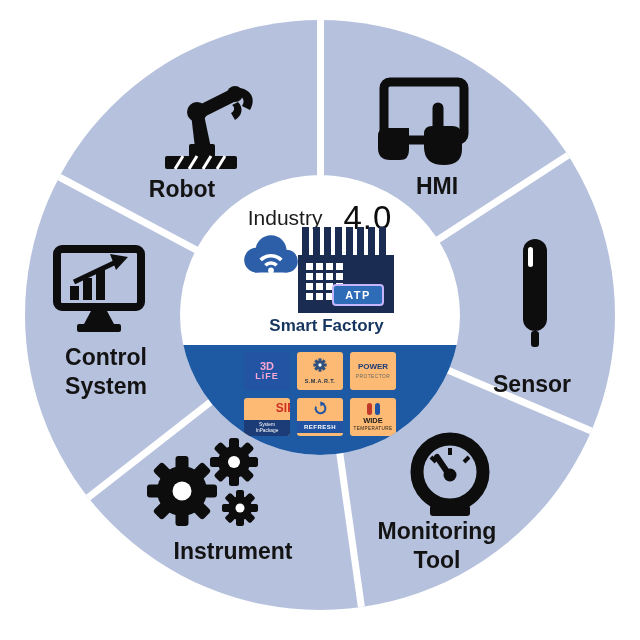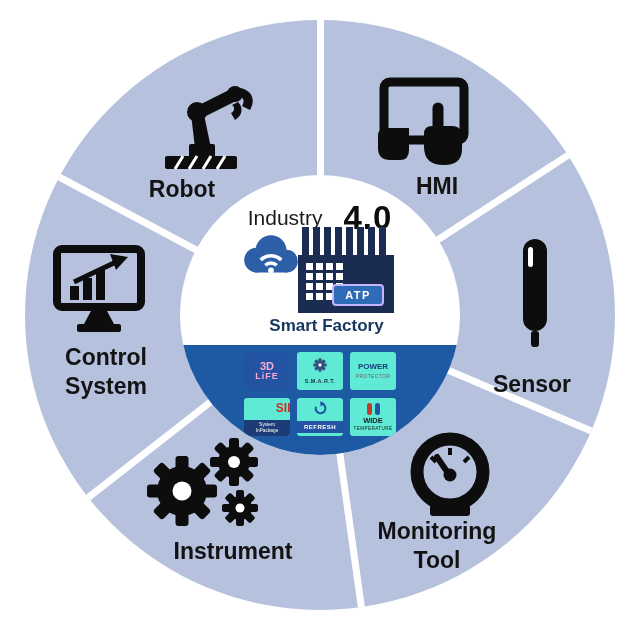--- a/index.html
+++ b/index.html
@@ -13,33 +13,33 @@
            transform-origin:50% 100%;}
 
   
   .center{position:absolute;left:180px;top:175px;width:280px;height:280px;border-radius:50%;
           background:#fff;overflow:hidden;z-index:5;}
   .band{position:absolute;left:0;top:170px;width:280px;height:110px;background:#1e5aa4;}
 
   .title-row{position:absolute;top:24px;left:0;right:0;display:flex;justify-content:center;
              align-items:center;gap:21px;z-index:2;}
   .title-word{font-size:21px;color:#1b1b1b;}
-  .title-ver{font-size:33px;font-weight:bold;color:#0d0d0d;letter-spacing:1px;}
+  .title-ver{font-size:33px;font-weight:normal;color:#0d0d0d;letter-spacing:1px;}
 
   .cloud-box{position:absolute;left:58px;top:58px;width:66px;height:48px;z-index:2;}
   .factory-box{position:absolute;left:118px;top:50px;width:96px;height:88px;z-index:2;}
   .atp{position:absolute;left:152px;top:109px;width:48px;height:18px;background:#2e6cb8;
        border:2px solid #c4b5fd;border-radius:4px;color:#fff;font-size:11px;font-weight:bold;
        display:flex;align-items:center;justify-content:center;letter-spacing:1.5px;z-index:3;}
   .subtitle{position:absolute;top:141px;left:0;right:0;text-align:center;font-size:17px;
             font-weight:bold;color:#16355f;z-index:2;padding-left:13px;}
 
   .badges{position:absolute;left:60px;top:177px;width:160px;display:flex;flex-wrap:wrap;
           justify-content:center;gap:8px 7px;z-index:2;}
-  .badge{width:46px;height:38px;background:#5eead4;border-radius:3px;display:flex;
+  .badge{width:46px;height:38px;background:#fdba74;border-radius:3px;display:flex;
          flex-direction:column;align-items:center;justify-content:center;overflow:hidden;
          line-height:1.1;}
   .badge.blue-block{background:#2254a3;color:#f9a8d4;}
   .b1-top{font-size:11px;font-weight:bold;}
   .b1-bottom{font-size:9px;font-weight:bold;letter-spacing:1px;}
   .b2-label{font-size:5.5px;font-weight:bold;color:#223246;margin-top:2px;letter-spacing:.4px;}
   .b3-top{font-size:8px;font-weight:bold;color:#1c3c77;}
   .b3-bottom{font-size:4.8px;color:#666;margin-top:2px;letter-spacing:.5px;}
   .b4-top{font-size:12px;font-weight:bold;color:#cf2f23;flex:1;display:flex;align-items:center;margin-left:37px;}
   .b4-strip{width:100%;background:#1c3c77;color:#fff;font-size:4.8px;text-align:center;

